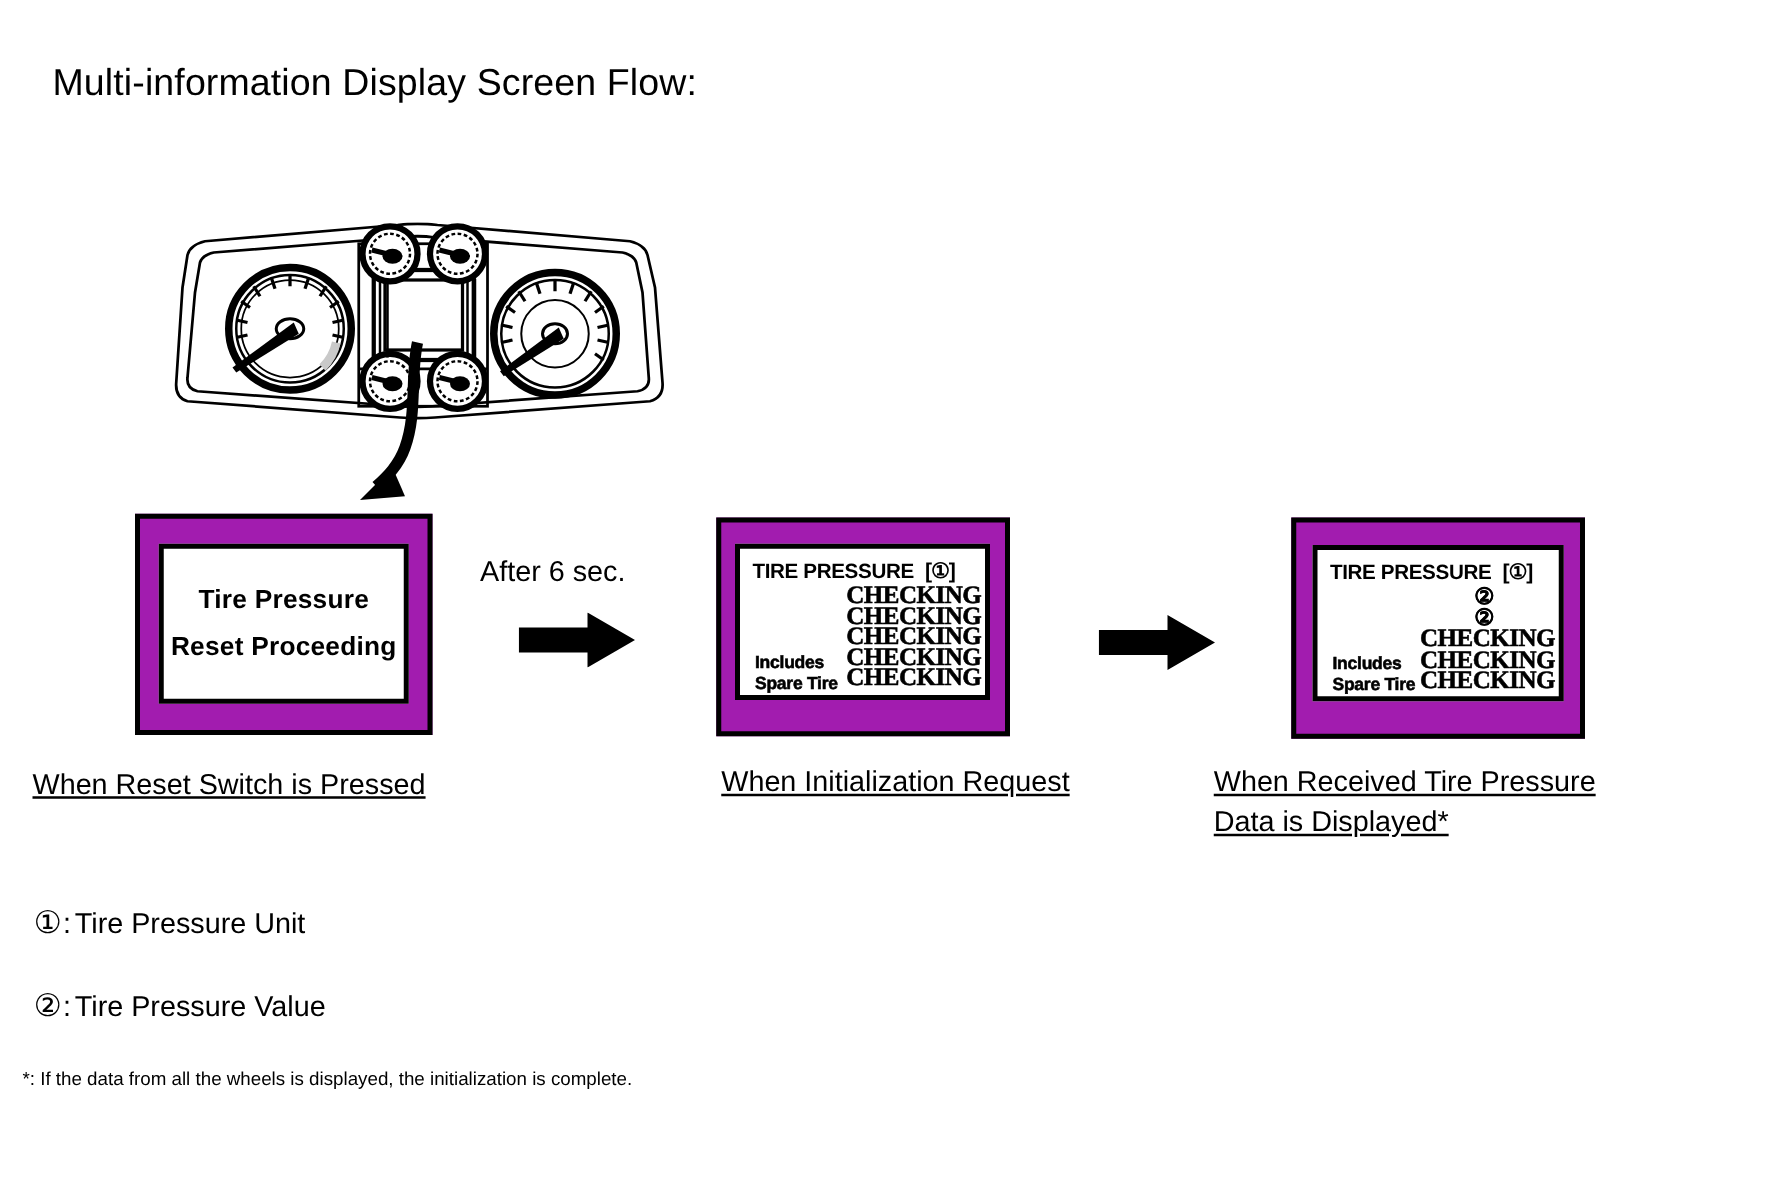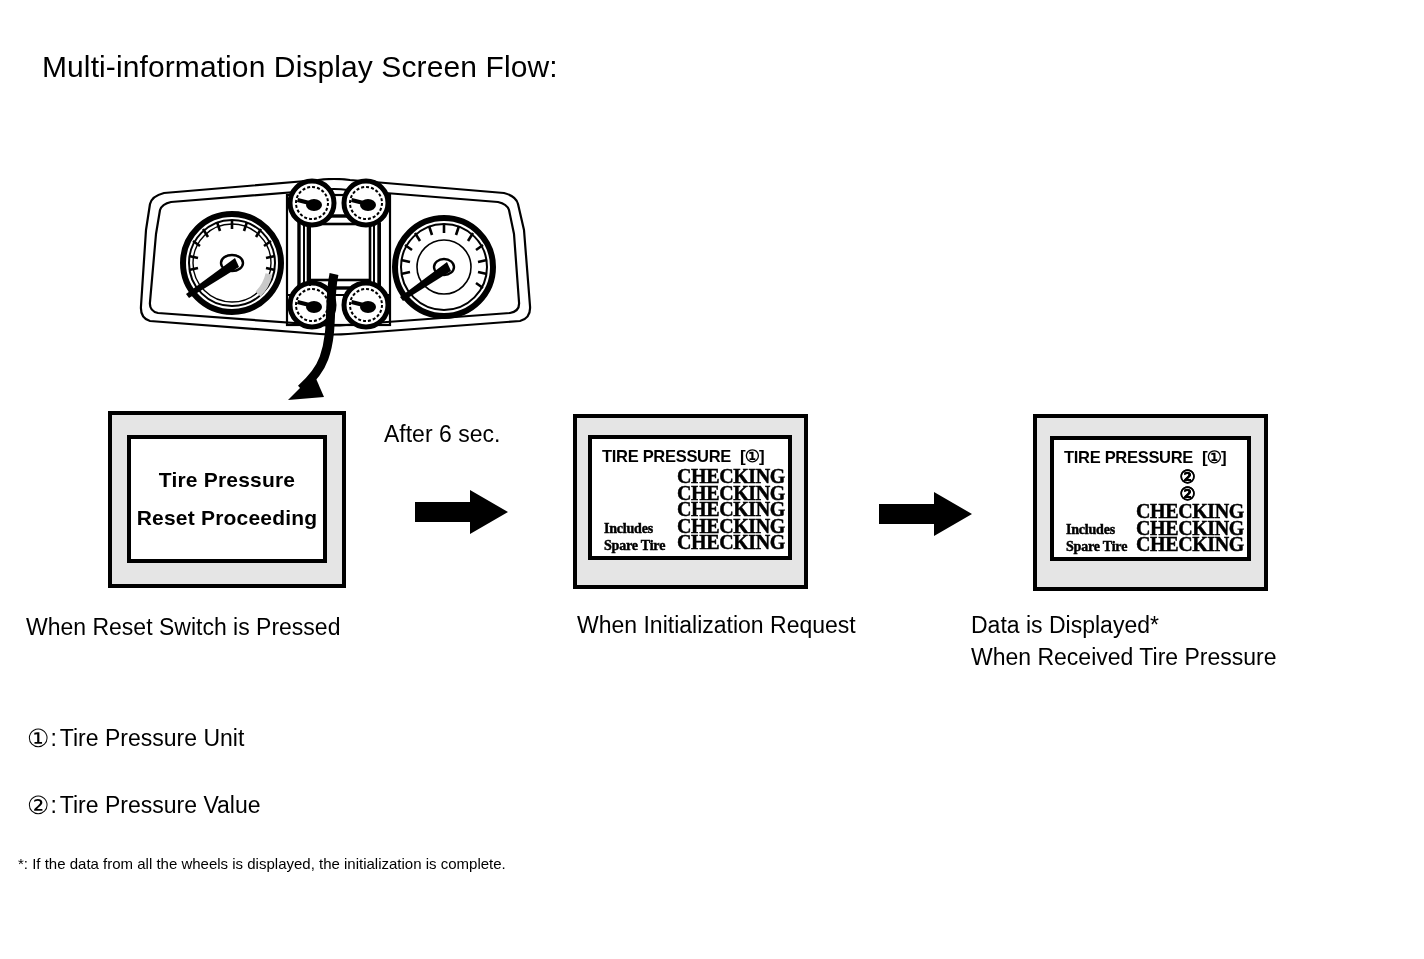--- a/index.html
+++ b/index.html
@@ -33,21 +33,21 @@
     top: 178px;
     width: 410px;
     height: 222px;
   }
   #cluster-illustration svg { display: block; }
 
   
   .screen-box {
     position: absolute;
     border: 4px solid #000;
-    background: #e5e5e5;
+    background: #a21caf;
     box-sizing: border-box;
   }
   .screen-inner {
     position: absolute;
     border: 4px solid #000;
     background: #fff;
     box-sizing: border-box;
   }
 
   
@@ -158,54 +158,54 @@
   .tp-status-col {
     position: absolute;
     right: 0;
     top: 0;
     width: 103px;
   }
   .tp-includes {
     position: absolute;
     left: 2px;
     bottom: 0;
-    font-family: Liberation Serif, serif;
+    font-family: Liberation Sans, sans-serif;
     font-weight: bold;
     font-size: 14px;
     line-height: 16.5px;
     letter-spacing: -0.2px;
     -webkit-text-stroke: 0.45px #000;
     white-space: nowrap;
   }
 
   
   .flow-arrow {
     position: absolute;
   }
   #flow-arrow-1 { left: 415px; top: 490px; width: 93px; height: 44px; }
   #flow-arrow-2 { left: 879px; top: 492px; width: 93px; height: 44px; }
 
   #after-delay-label {
     position: absolute;
     left: 384px;
-    top: 421px;
+    top: 444px;
     font-size: 23px;
     white-space: nowrap;
   }
 
   
   .caption {
     position: absolute;
     font-size: 23px;
     line-height: 32px;
   }
   #caption-reset-switch { left: 26px; top: 611px; }
   #caption-initialization { left: 531px; top: 609px; margin-left: 46px; }
   #caption-received-data { left: 971px; top: 609px; }
-  .caption-line { white-space: nowrap; display: block; }
+  .caption-line { white-space: nowrap; display: block; text-decoration: underline; }
 
   
   .legend-row {
     position: absolute;
     display: flex;
     align-items: center;
     font-size: 23px;
     white-space: nowrap;
   }
   #legend-unit { left: 27px; top: 725px; }
@@ -403,22 +403,22 @@
   </div>
 </div>
 
 <div class="caption" id="caption-reset-switch">
   <span class="caption-line">When Reset Switch is Pressed</span>
 </div>
 <div class="caption" id="caption-initialization">
   <span class="caption-line">When Initialization Request</span>
 </div>
 <div class="caption" id="caption-received-data">
+  <span class="caption-line">When Received Tire Pressure</span>
   <span class="caption-line">Data is Displayed*</span>
-  <span class="caption-line">When Received Tire Pressure</span>
 </div>
 
 <div class="legend-row" id="legend-unit">
   <span class="legend-marker">①</span>
   <span>:</span>
   <span class="legend-text">Tire Pressure Unit</span>
 </div>
 <div class="legend-row" id="legend-value">
   <span class="legend-marker">②</span>
   <span>:</span>

